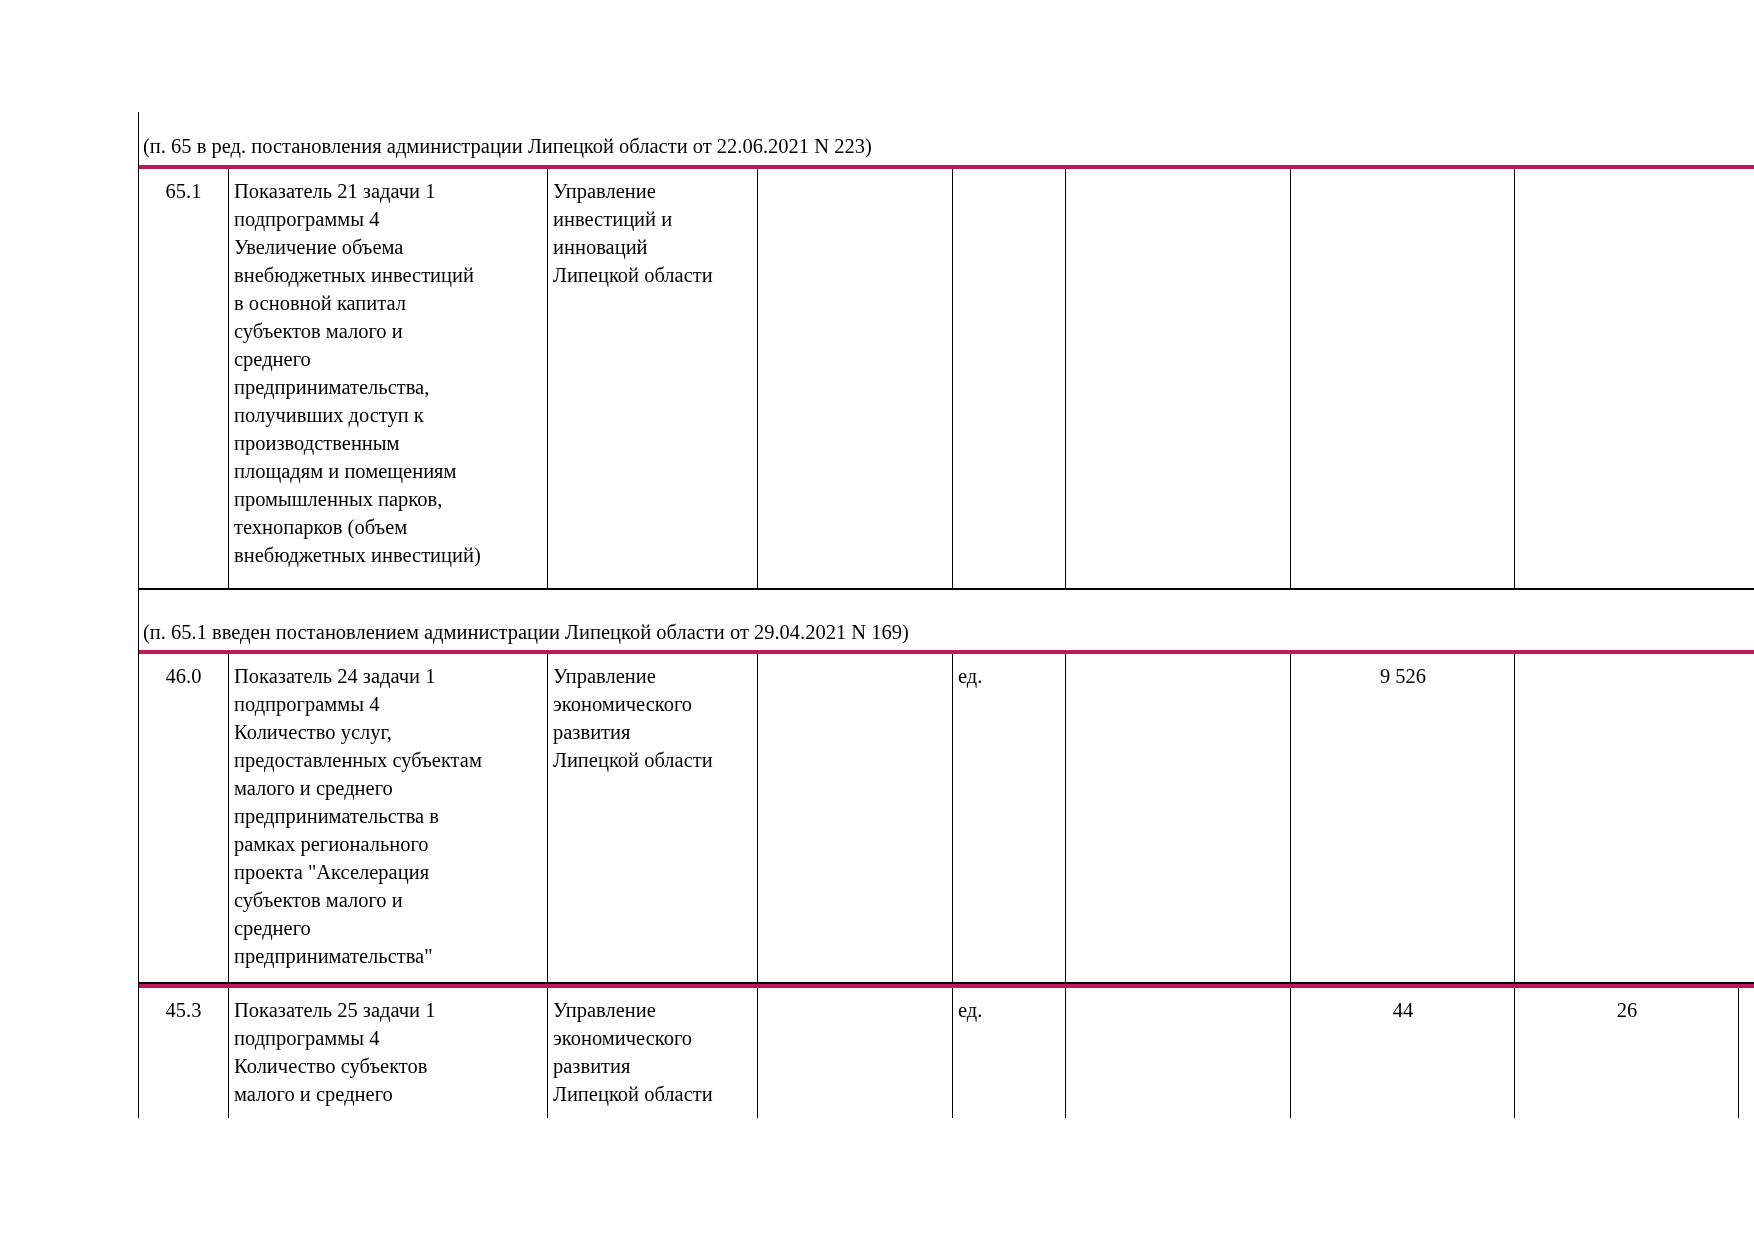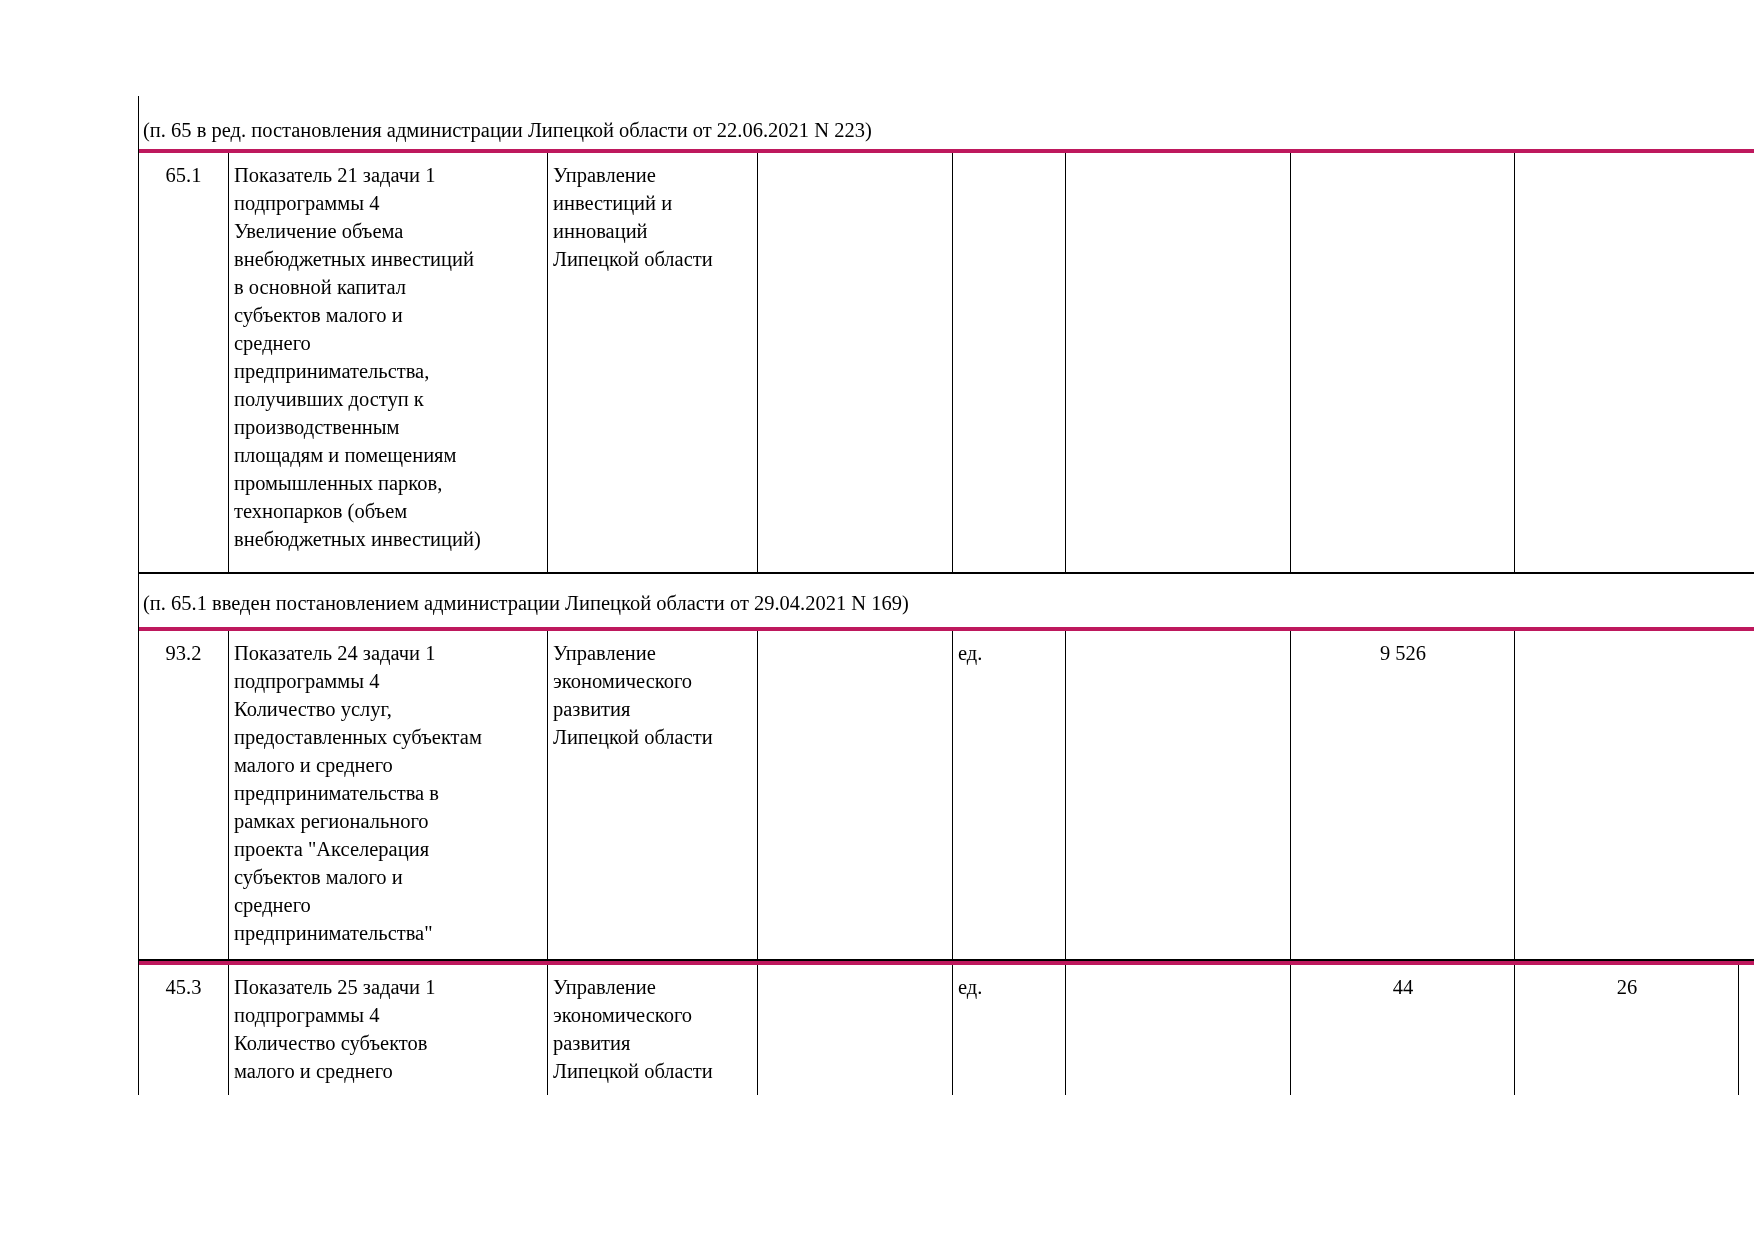--- a/index.html
+++ b/index.html
@@ -13,39 +13,39 @@
     height: 1240px;
     overflow: hidden;
     font-family: "Liberation Serif", "DejaVu Serif", serif;
     font-size: 20.5px;
     line-height: 28px;
     color: #000000;
   }
   .doc {
     position: absolute;
     left: 138px;
-    top: 96px;
+    top: 112px;
     width: 1616px;
     border-left: 1px solid #000;
     box-sizing: border-box;
   }
   .annotation {
     box-sizing: border-box;
     height: 53px;
     padding: 20px 0 0 4px;
     white-space: nowrap;
     overflow: hidden;
   }
   .note-row {
     box-sizing: border-box;
     padding-left: 4px;
     white-space: nowrap;
     overflow: hidden;
   }
-  .note-1 { height: 53px; padding-top: 15px; }
+  .note-1 { height: 60px; padding-top: 28px; }
   .note-2 { height: 51px; padding-top: 12px; }
   .grid-row {
     display: grid;
     grid-template-columns: 90px 319px 210px 195px 113px 225px 224px 224px 1fr;
     border-top: 4px solid #be185d;
     box-sizing: border-box;
   }
   .row-1 { height: 425px; border-bottom: 2px solid #000; }
   .row-2 { height: 334px; border-bottom: 2px solid #000; }
   .row-3 { height: 134px; }
@@ -90,21 +90,21 @@
     <div class="cell"></div>
     <div class="cell"></div>
     <div class="cell c-val"></div>
     <div class="cell c-val"></div>
     <div class="cell c-last"></div>
   </div>
 
   <div class="note-row note-1">(п. 65.1 введен постановлением администрации Липецкой области от 29.04.2021 N 169)</div>
 
   <div class="grid-row row-2">
-    <div class="cell c-num">93.2</div>
+    <div class="cell c-num">46.0</div>
     <div class="cell">Показатель 24 задачи 1
 подпрограммы 4
 Количество услуг,
 предоставленных субъектам
 малого и среднего
 предпринимательства в
 рамках регионального
 проекта "Акселерация
 субъектов малого и
 среднего

